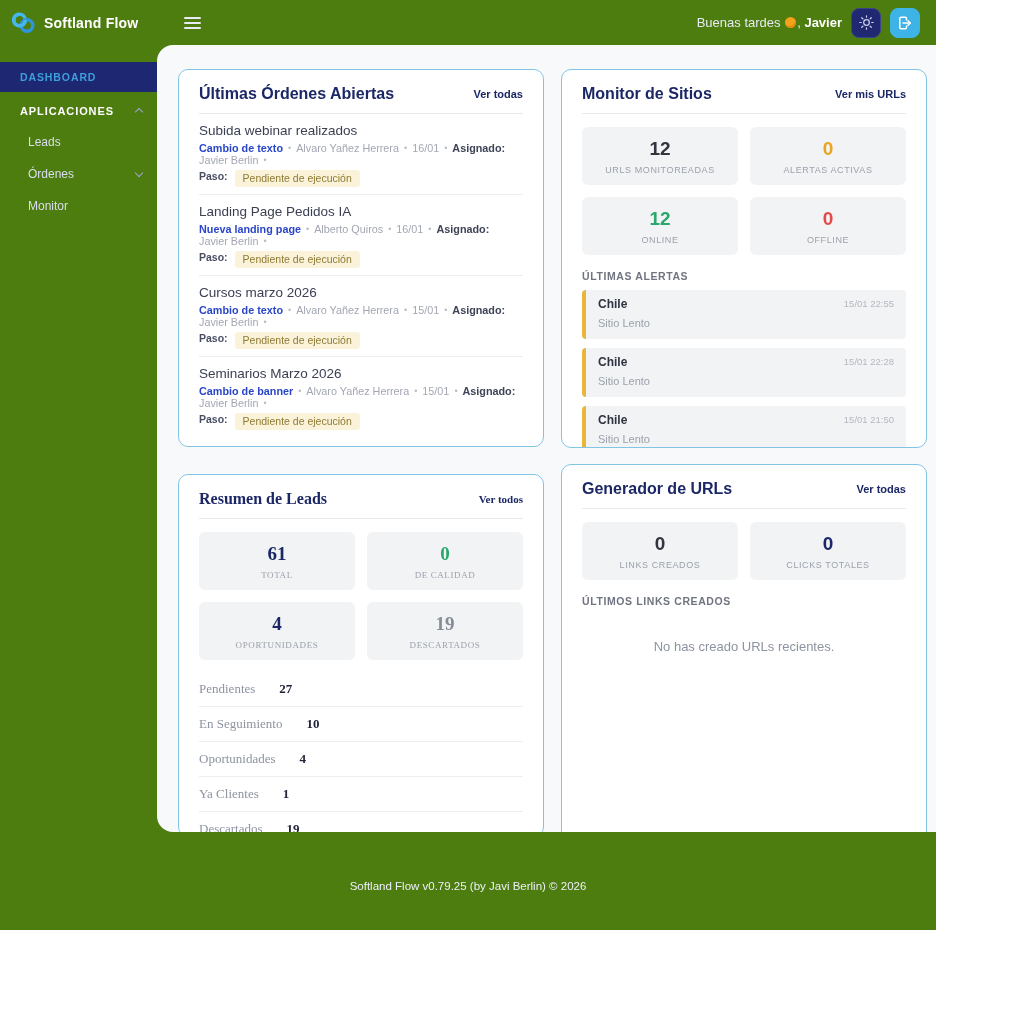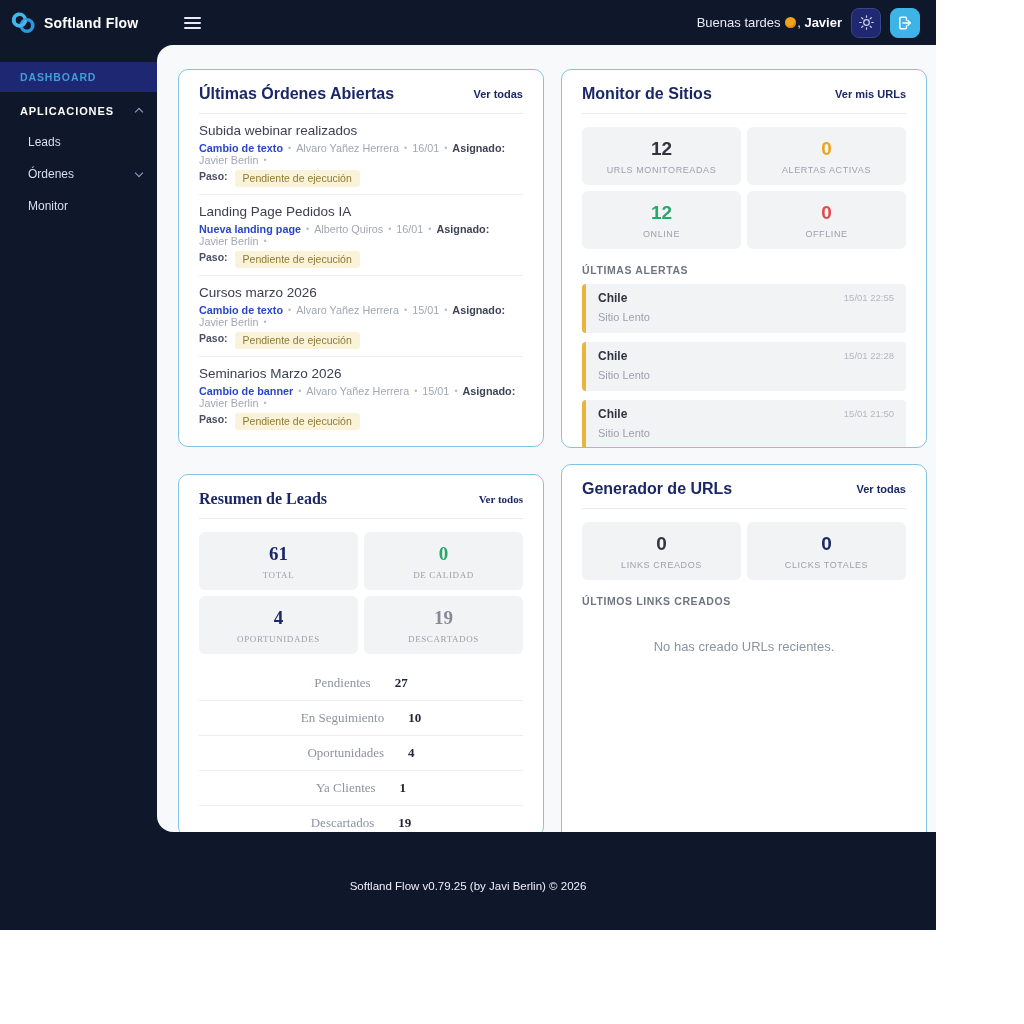--- a/index.html
+++ b/index.html
@@ -1,17 +1,17 @@
 <!DOCTYPE html>
 <html><head>
 <meta charset="utf-8">
 <style>
   * { margin:0; padding:0; box-sizing:border-box; }
   body { width:1024px; height:1024px; background:#ffffff; font-family:"Liberation Sans", sans-serif; overflow:hidden; }
-  .app { width:936px; height:930px; background:#0f172a; display:flex; flex-direction:column; }
+  .app { width:936px; height:930px; background:#4d7c0f; display:flex; flex-direction:column; }
 
   
   .navbar { height:45px; display:flex; align-items:center; flex-shrink:0; }
   .brand { width:157px; display:flex; align-items:center; gap:7px; padding-left:11px; flex-shrink:0; }
   .brand-name { color:#ffffff; font-weight:bold; font-size:14px; letter-spacing:0.2px; }
   .hamburger { margin-left:27px; width:20px; cursor:pointer; }
   .hamburger span { display:block; width:17px; height:2px; background:#e8eaf5; border-radius:1px; margin:3px 0; }
   .nav-right { margin-left:auto; display:flex; align-items:center; gap:9px; padding-right:16px; }
   .greeting { color:#e8eaf5; font-size:13px; }
   .greeting b { color:#ffffff; }
@@ -48,37 +48,37 @@
   .order-title { font-size:13.5px; line-height:15px; color:#3c4053; padding-top:3px; }
   .order-meta { margin-top:4px; font-size:10.8px; line-height:12px; color:#a3a7b3; display:flex; flex-wrap:wrap; column-gap:5px; align-items:center; }
   .order-type { color:#2946c8; font-weight:bold; cursor:pointer; }
   .meta-sep { color:#b9bcc6; font-size:9px; }
   .assignee-label { color:#3f4357; font-weight:bold; }
   .order-paso { margin-top:4px; display:flex; align-items:flex-start; gap:7px; }
   .paso-label { font-size:10.5px; font-weight:bold; color:#4a4e63; }
   .badge { background:#fbf3d9; color:#8e7a33; font-size:10.5px; line-height:13px; padding:2px 8px; border-radius:3px; }
 
   
-  .stat-grid { display:grid; grid-template-columns:1fr 1fr; gap:6px; margin-top:13px; }
+  .stat-grid { display:grid; grid-template-columns:1fr 1fr; gap:12px; margin-top:13px; }
   .stat-box { background:#f2f3f5; border-radius:6px; text-align:center; padding:12px 6px 10px; }
   .stat-value { font-size:19px; line-height:20px; font-weight:bold; }
   .stat-label { margin-top:6px; font-size:9px; line-height:10px; letter-spacing:0.6px; color:#9ba1ac; }
   .t-dark { color:#32353f; } .t-orange { color:#e8a61e; } .t-green { color:#2aa76b; }
   .t-red { color:#e14b4b; } .t-navy { color:#1b2766; } .t-gray { color:#858b98; }
 
   
   .sub-heading { margin:15px 0 8px; font-size:10.5px; font-weight:bold; letter-spacing:0.6px; color:#6f7480; }
   .alert { background:#f2f3f5; border-left:4px solid #e9b53a; border-radius:4px; padding:8px 12px 10px; margin-bottom:9px; display:flex; justify-content:space-between; }
   .alert-site { font-size:12px; line-height:13px; font-weight:bold; color:#2f3340; }
   .alert-issue { margin-top:6px; font-size:11px; line-height:12px; color:#9ba1ac; }
   .alert-time { font-size:9.5px; color:#b3b7c0; }
 
   
   .lead-rows { margin-top:12px; }
-  .lead-row { display:flex; justify-content:center; align-items:center; padding:9px 0; border-bottom:1px solid #ededf2;gap:24px; }
+  .lead-row { display:flex; justify-content:flex-start; align-items:center; padding:9px 0; border-bottom:1px solid #ededf2;gap:24px; }
   .lead-row:last-child { border-bottom:none; }
   .lead-label { font-size:13px; color:#8d93a0; }
   .lead-value { font-size:13px; font-weight:bold; color:#23263a; }
 
   .empty-msg { text-align:center; margin-top:32px; font-size:13px; color:#8d93a0; }
 
   
   .footer { height:50px; display:flex; align-items:flex-start; justify-content:center; color:#eef0fa; font-size:11.5px; flex-shrink:0;margin-top:48px; }
 </style>
 </head>

